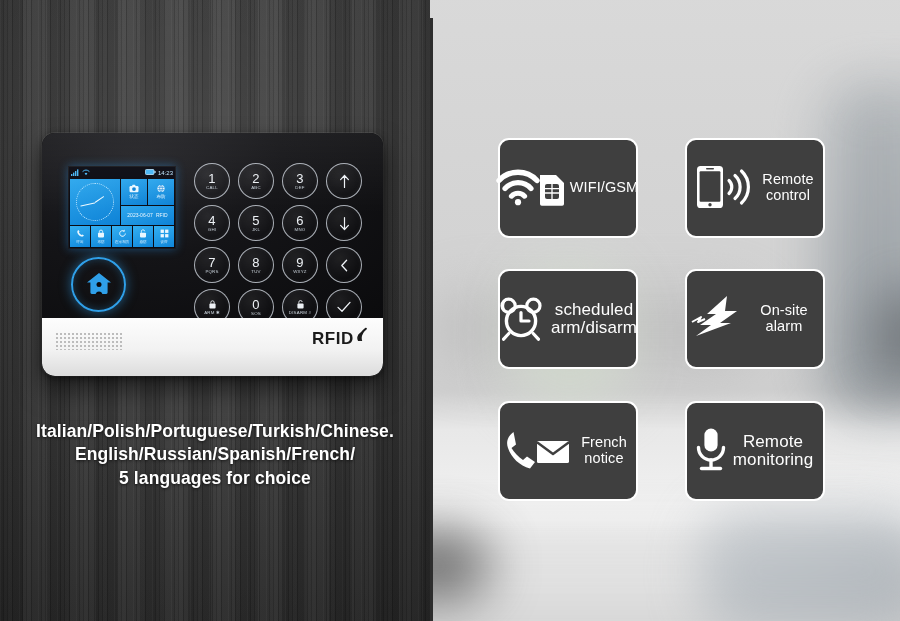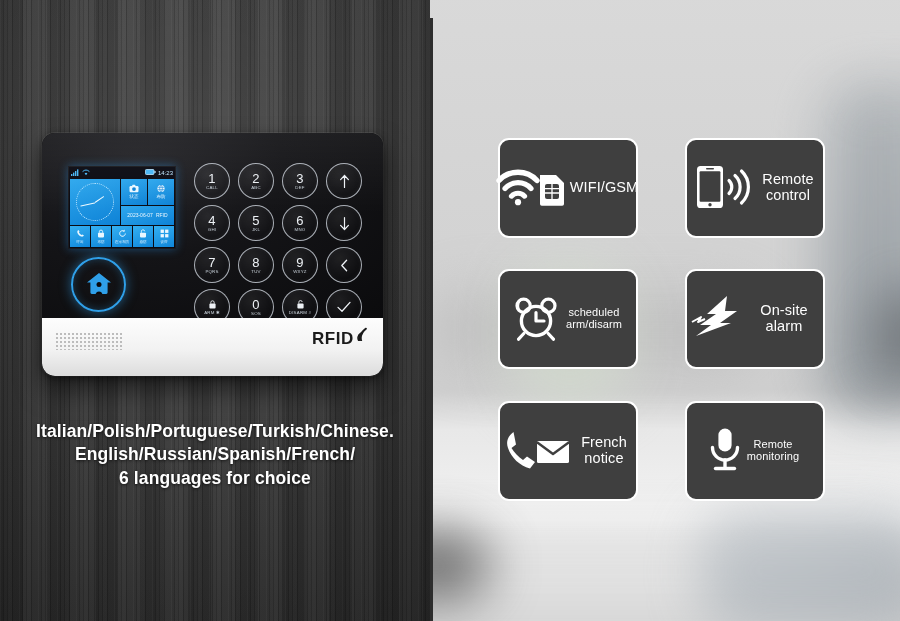--- a/index.html
+++ b/index.html
@@ -164,21 +164,21 @@
     margin-bottom: 2px;
   }
   .card-label {
     font-size: 14.5px;
     line-height: 1.08;
     text-align: center;
     color: #fdfdfd;
     letter-spacing: .1px;
     padding: 0 4px;
   }
-  .card-label.two-line { font-size: 11px; }
+  .card-label.two-line { font-size: 17px; }
 
   
   .lang-caption {
     position: absolute;
     left: 0;
     top: 420px;
     width: 430px;
     text-align: center;
     color: #ffffff;
     font-size: 17.5px;
@@ -654,21 +654,21 @@
             </g>
           </svg>
         </span>
       </div>
     </div>
   </div>
 
   <div class="lang-caption">
     <div>Italian/Polish/Portuguese/Turkish/Chinese.</div>
     <div>English/Russian/Spanish/French/</div>
-    <div>6 languages for choice</div>
+    <div>5 languages for choice</div>
   </div>
 
   <div class="right-panel">
     <div class="rp-bg">
       <span class="blob blob-wall-shadow"></span>
       <span class="blob blob-win-right"></span>
       <span class="blob blob-win-frame"></span>
       <span class="blob blob-greenery"></span>
       <span class="blob blob-floor"></span>
       <span class="blob blob-table"></span>

